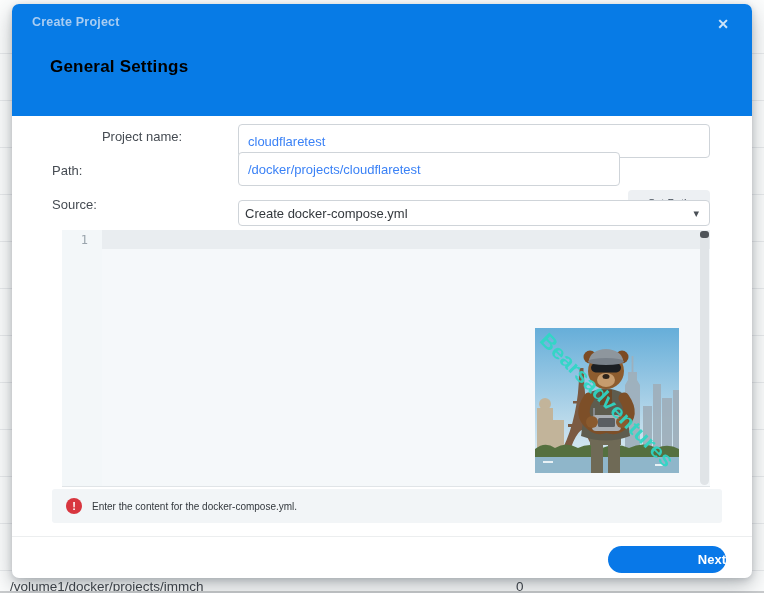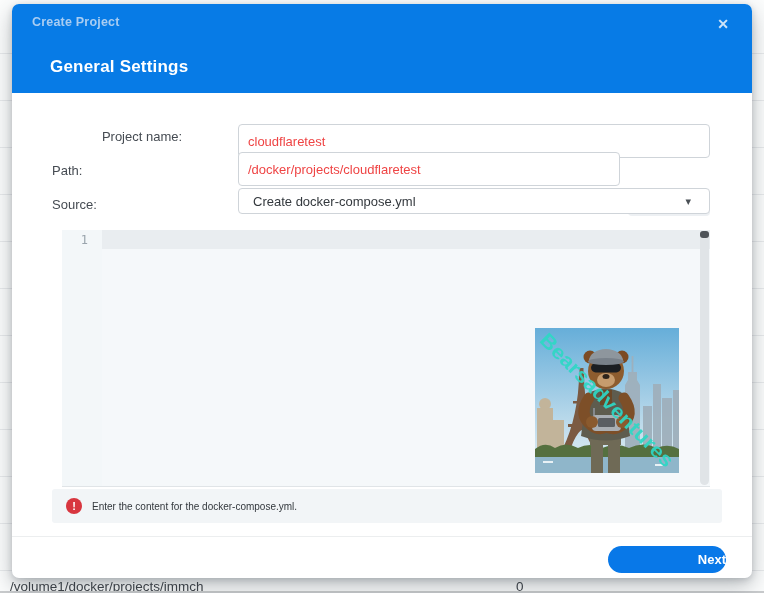--- a/index.html
+++ b/index.html
@@ -17,56 +17,56 @@
   .bg-bottom-line { position:absolute; left:0; right:0; top:591px; height:2px; background:#caccce; }
   .bg-cell-path { position:absolute; left:10px; top:579px; font-size:13.5px; color:#3f444a; white-space:nowrap; }
   .bg-cell-count { position:absolute; left:516px; top:579px; font-size:13.5px; color:#3f444a; }
 
   .dialog {
     position:absolute; left:12px; top:4px; width:740px; height:574px;
     background:#ffffff; border-radius:7px;
     box-shadow:0 8px 22px rgba(40,50,60,.32), 0 2px 6px rgba(40,50,60,.18);
   }
   .dlg-header {
-    position:absolute; left:0; top:0; right:0; height:89px;
+    position:absolute; left:0; top:0; right:0; height:112px;
     background:#077be6; border-radius:7px 7px 0 0;
   }
   .dlg-titlebar-title {
     position:absolute; left:20px; top:11px;
     font-size:12.5px; font-weight:bold; color:#a9cdf2; letter-spacing:.2px;
   }
   .dlg-close {
     position:absolute; right:18px; top:9px; width:22px; height:22px;
     display:flex; align-items:center; justify-content:center;
     color:#cfe4f8; font-size:14px; font-weight:bold; cursor:pointer;
   }
   .dlg-section-title {
     position:absolute; left:38px; top:53px;
-    font-size:17px; font-weight:bold; color:#ffffff; letter-spacing:.2px;
+    font-size:17px; font-weight:bold; color:#000000; letter-spacing:.2px;
   }
 
   .form-label { position:absolute; left:40px; width:180px; font-size:13px; color:#454b52; line-height:26px; }
   .lbl-1 { top:120px;text-align:center; } .lbl-2 { top:154px; } .lbl-3 { top:188px; }
   .text-input {
     position:absolute; left:226px; height:34px;
     border:1px solid #cfd4d9; border-radius:4px; background:#fff;
-    font-family:"Liberation Sans", sans-serif; font-size:13px; color:#ef4444;
+    font-family:"Liberation Sans", sans-serif; font-size:13px; color:#3b82f6;
     padding:0 9px; outline:none;
   }
   .in-1 { top:120px; width:472px; }
   .in-2 { top:148px; width:382px; }
   .set-path-btn {
     position:absolute; left:616px; top:154px; width:82px; height:26px;
     background:#edf0f3; border:none; border-radius:4px;
     font-family:"Liberation Sans", sans-serif; font-size:11px; color:#3f4954; cursor:pointer;margin-top:32px;
   }
   .select-box {
-    position:absolute; left:226px; top:184px; width:472px; height:26px;
+    position:absolute; left:226px; top:196px; width:472px; height:26px;
     border:1px solid #cfd4d9; border-radius:4px; background:#fff;
-    display:flex; align-items:center; padding:0 14px; cursor:pointer;
+    display:flex; align-items:center; padding:0 6px; cursor:pointer;
   }
   .select-value { font-size:13px; color:#33383d; flex:1; }
   .select-arrow { font-size:11px; color:#4a5056; margin-right:4px; line-height:1; }
 
   .editor {
     position:absolute; left:50px; top:226px; width:648px; height:257px;
     background:#f5f8fa; border-bottom:1px solid #e0e4e7; cursor:text;
   }
   .editor-gutter {
     position:absolute; left:0; top:0; bottom:0; width:40px; background:#f3f7f9;

